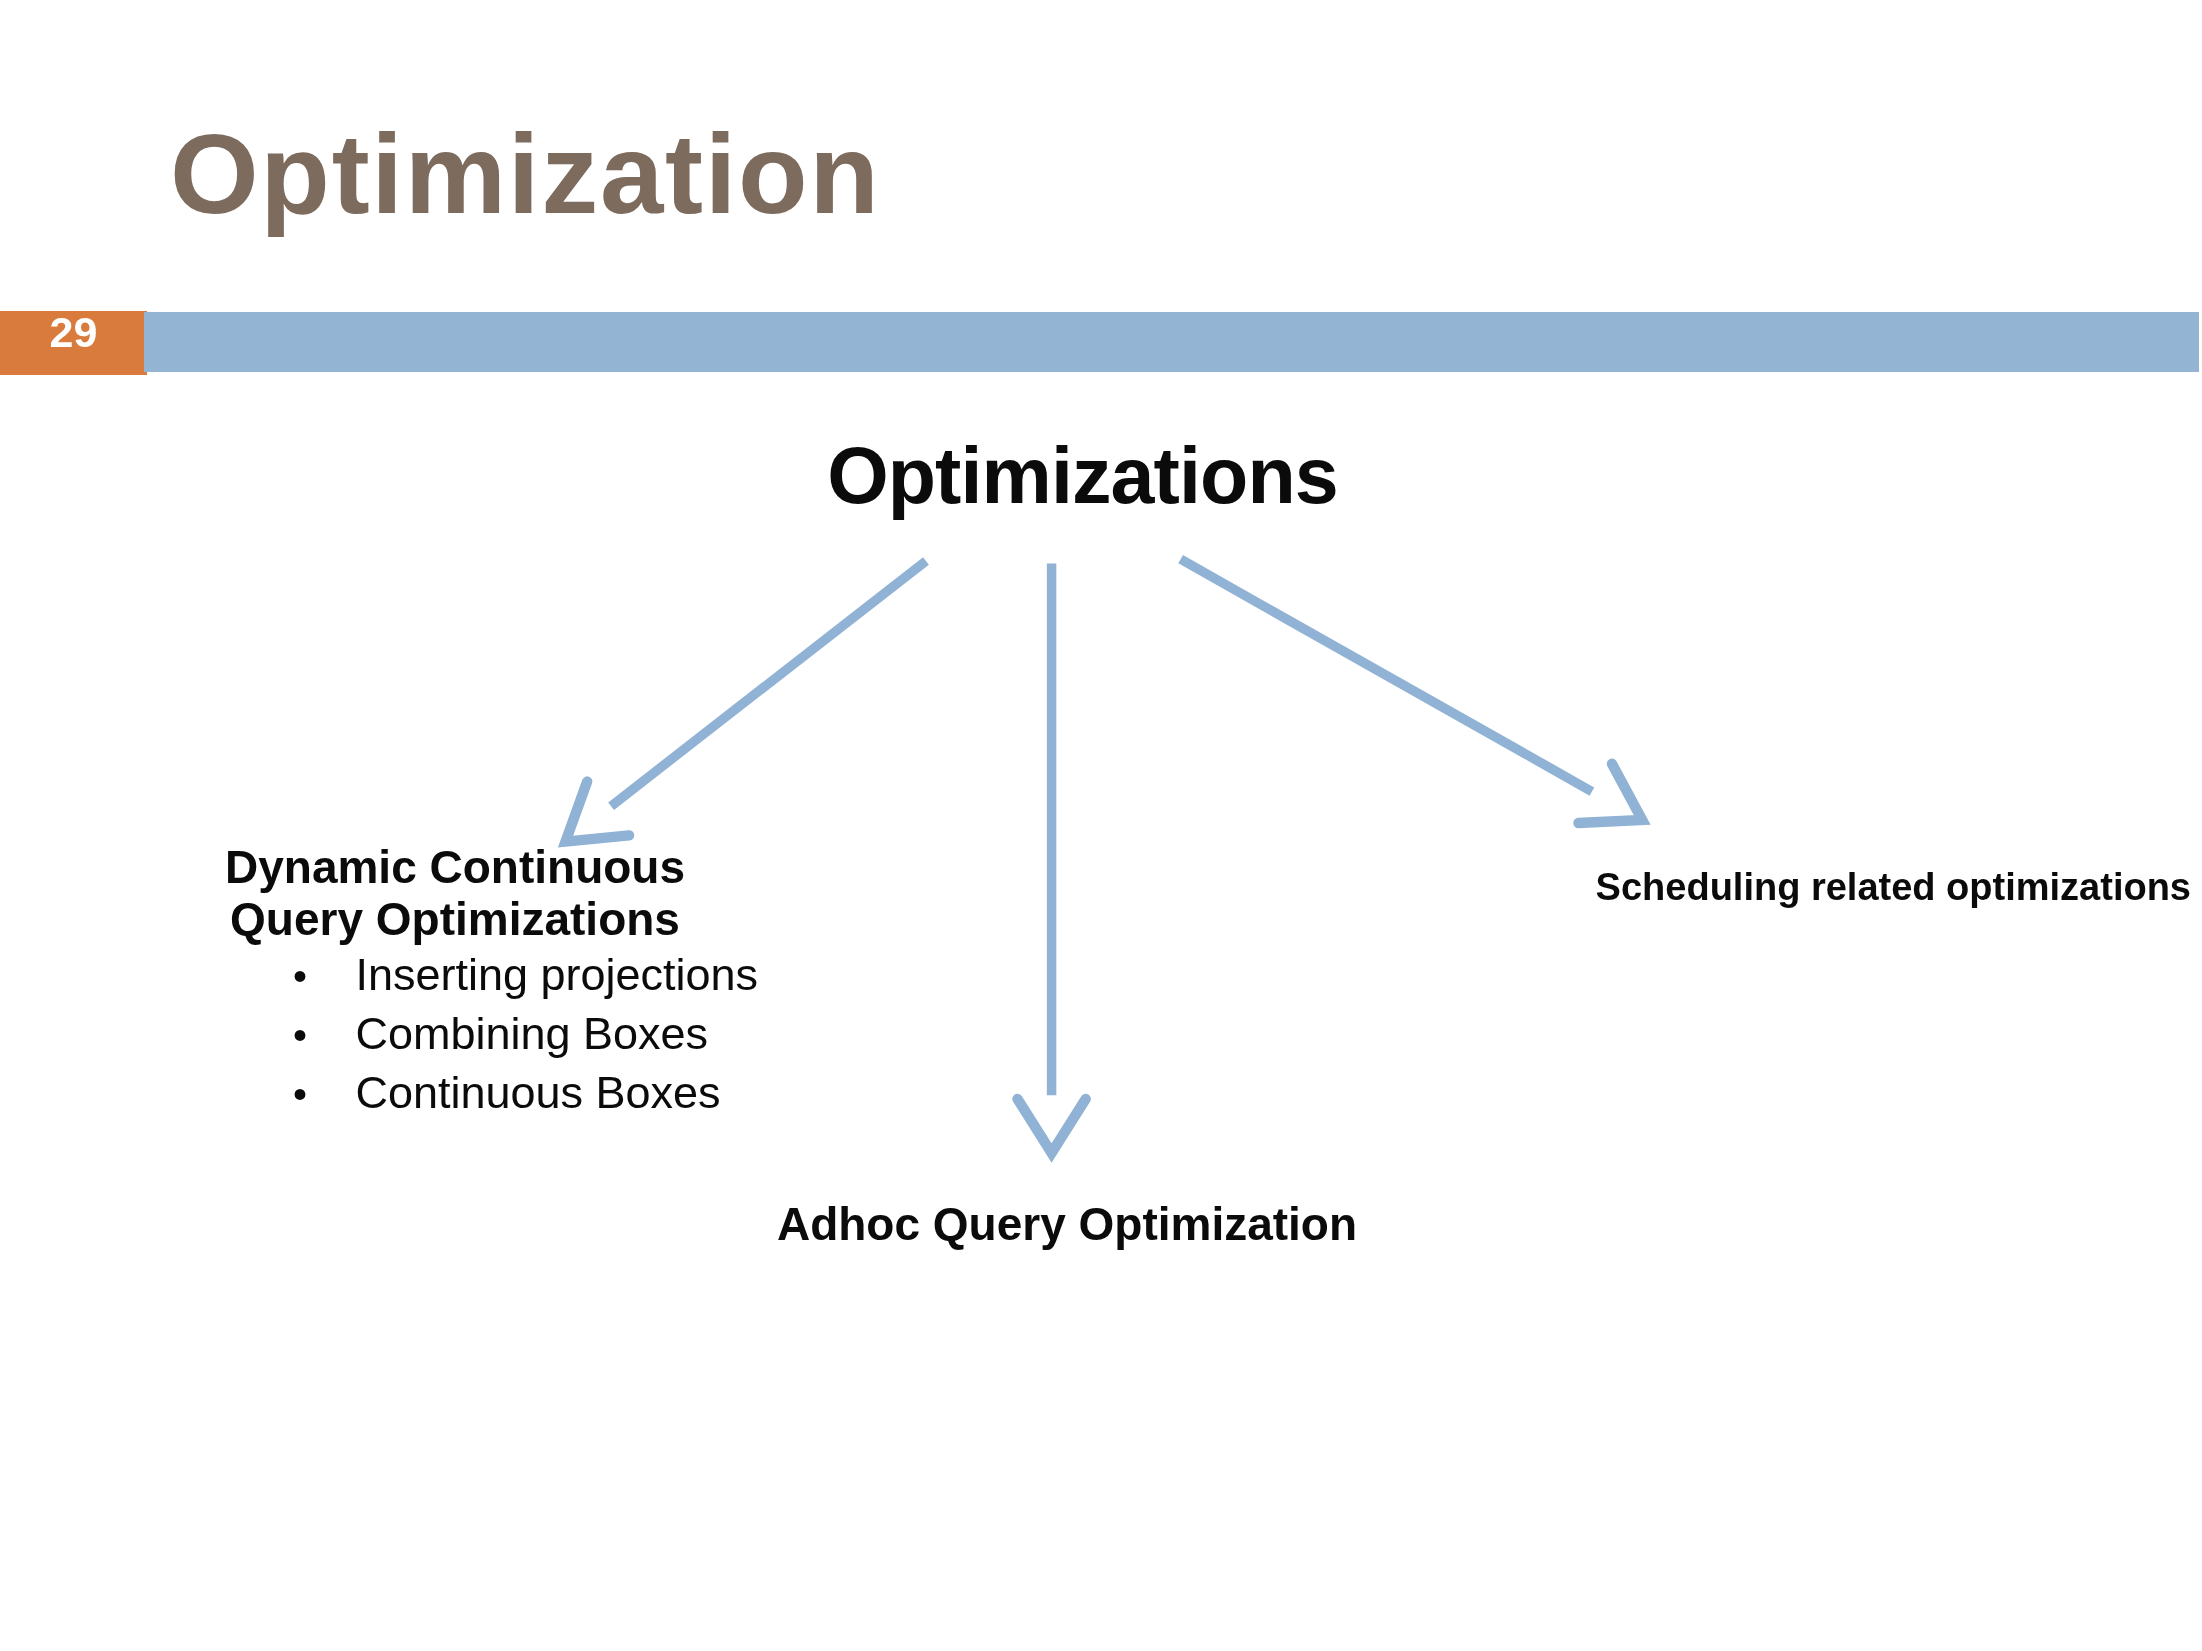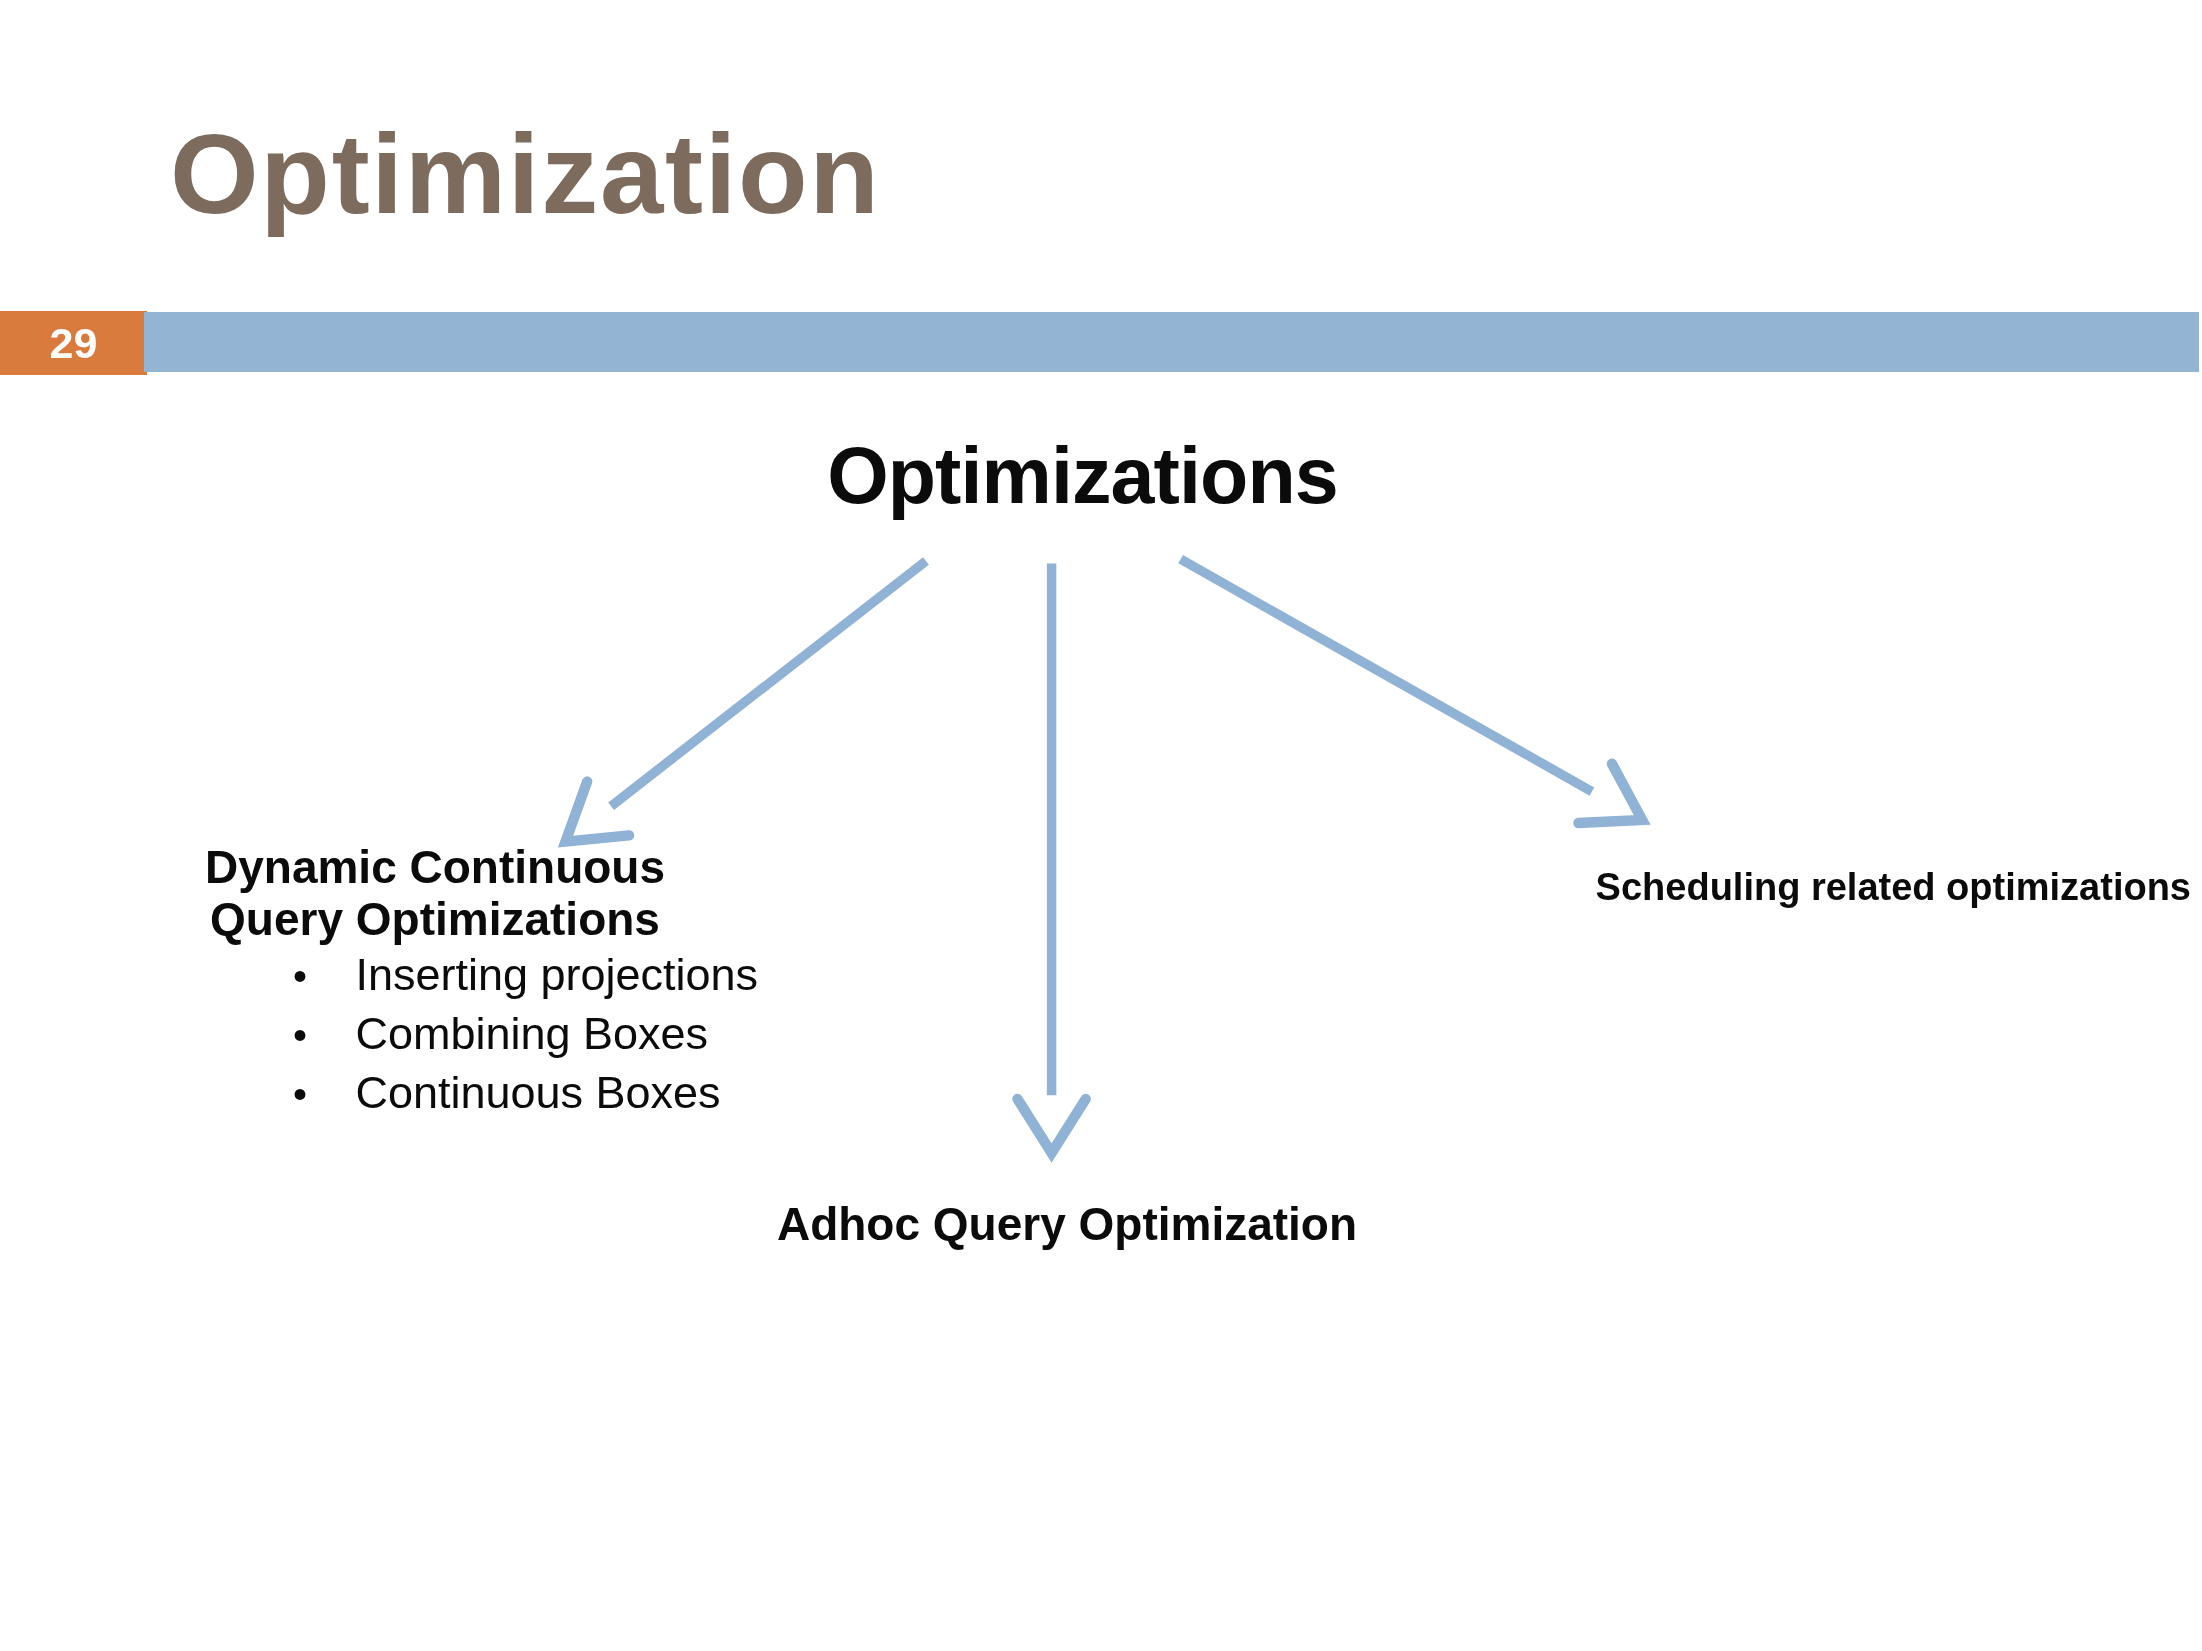--- a/index.html
+++ b/index.html
@@ -26,21 +26,20 @@
 
   
   .page-box {
     position: absolute;
     left: 0;
     top: 311px;
     width: 147px;
     height: 64px;
     background: var(--page_box_bg, #d97b3d);
     display: flex;
-    align-items: center;
     justify-content: center;
   }
   .page-box span {
     color: var(--page_box_text, #ffffff);
     font-size: 43px;
     font-weight: 700;
     line-height: 1;
   }
   .header-bar {
     position: absolute;
@@ -72,21 +71,21 @@
     width: 2203px;
     height: 1651px;
     pointer-events: none;
   }
   .arrow-line { stroke: var(--arrow, #90b2d4); stroke-width: 11px; fill: none; }
   .ah-path  { stroke: var(--arrow, #90b2d4); }
 
   
   .left-branch-title {
     position: absolute;
-    left: 134px;
+    left: 154px;
     top: 841px;
     width: 602px;
     text-align: center;
     font-size: 46px;
     line-height: 52px;
     font-weight: 700;
     color: var(--body_text, #0b0b0b);
     white-space: nowrap;
   }
   .bullet-list {

